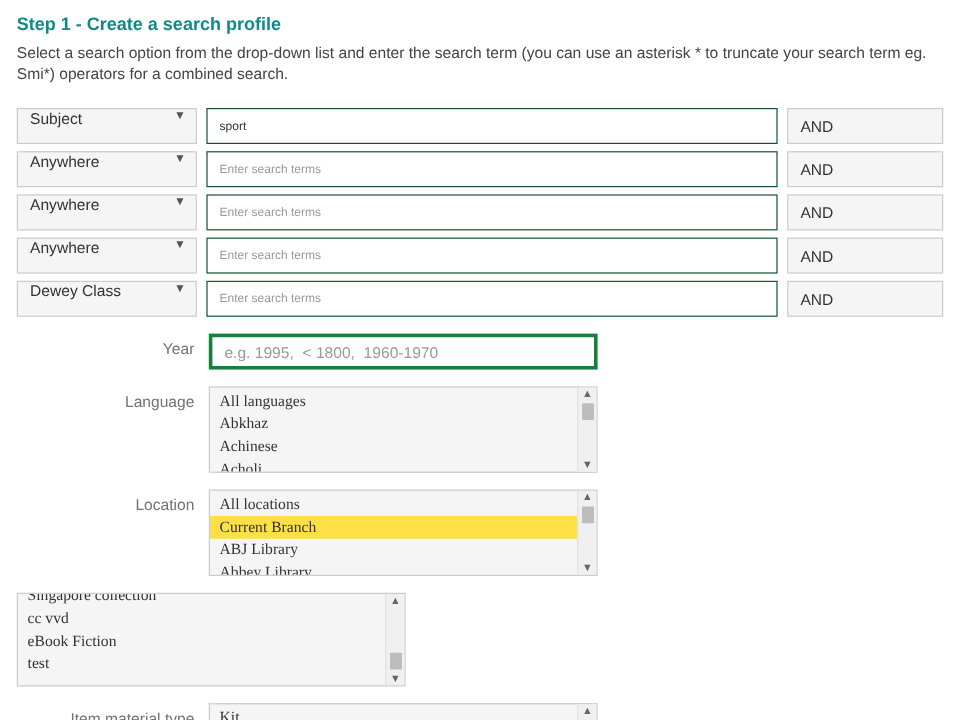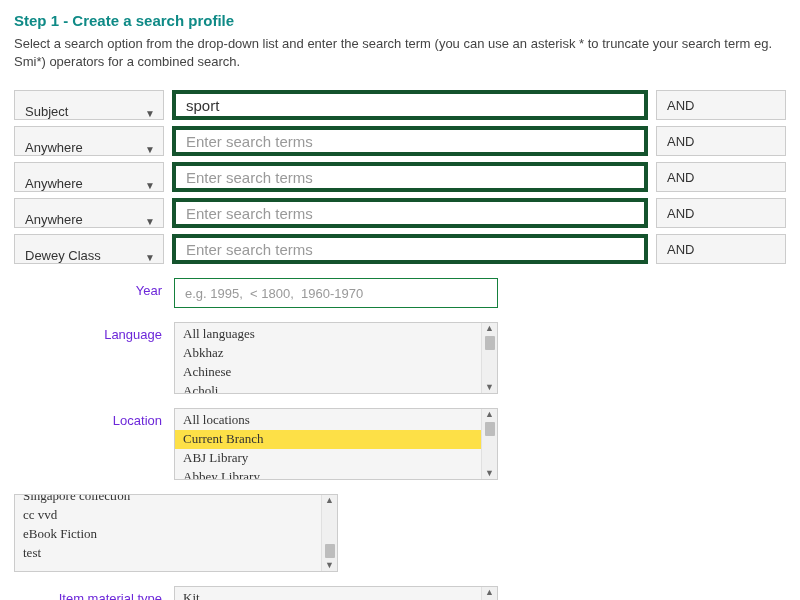--- a/index.html
+++ b/index.html
@@ -30,35 +30,35 @@
     display: flex;
     gap: 8px;
     margin-bottom: 6px;
   }
   .field-dropdown {
     flex: 0 0 150px;
     height: 30px;
     background: #f5f5f5;
     border: 1px solid #ccc;
     display: flex;
-    align-items: flex-end;
+    align-items: flex-start;
     justify-content: space-between;
     padding: 0 8px 0 10px;
     cursor: pointer;
   }
   .field-dropdown .caret {
     font-size: 10px;
     color: #555;
   }
   .term-input {
     flex: 1;
     height: 30px;
-    border: 4px solid #14532d;
+    border: 1px solid #14532d;
     padding: 0 10px;
-    font-size: 15px;
+    font-size: 10px;
     color: #333;
     outline: none;
   }
   .term-input::placeholder { color: #999; }
   .op-dropdown {
     flex: 0 0 130px;
     height: 30px;
     background: #f5f5f5;
     border: 1px solid #ccc;
     display: flex;
@@ -68,27 +68,27 @@
   }
   .filter-row {
     display: flex;
     margin-bottom: 14px;
   }
   .filter-label {
     flex: 0 0 160px;
     text-align: right;
     padding-right: 12px;
     padding-top: 5px;
-    color: #6d28d9;
+    color: #737373;
     font-size: 13px;
   }
   .year-input {
     width: 324px;
     height: 30px;
-    border: 1px solid #15803d;
+    border: 3px solid #15803d;
     padding: 0 10px;
     font-size: 13px;
     outline: none;
   }
   .year-input::placeholder { color: #999; }
   .listbox-wrap {
     width: 324px;
     height: 72px;
     border: 1px solid #ccc;
     background: #f5f5f5;

